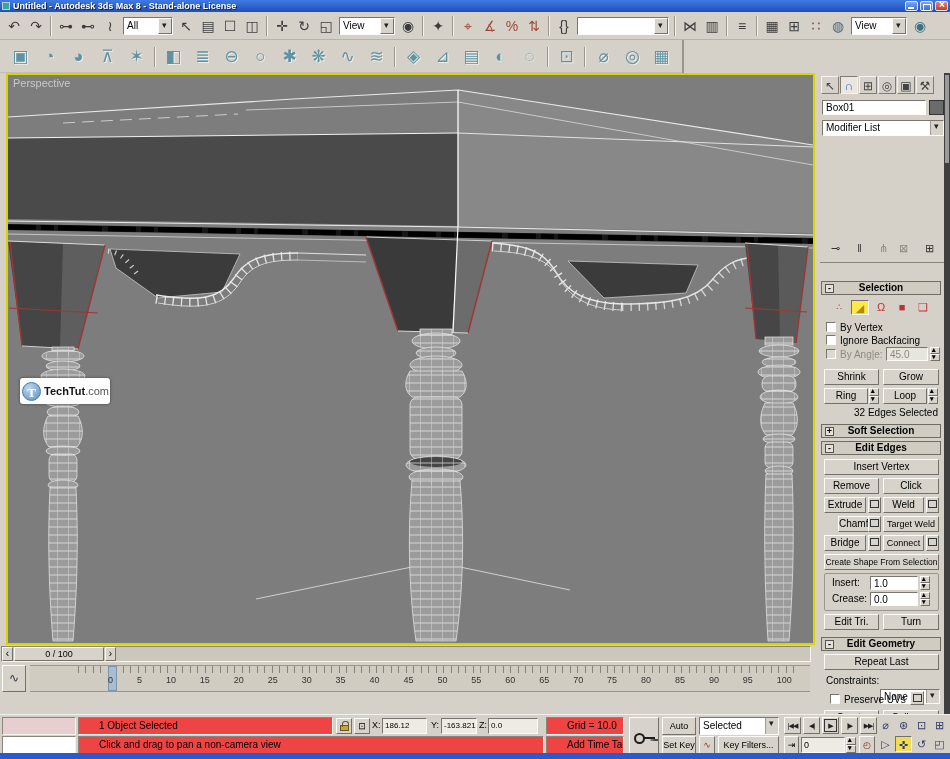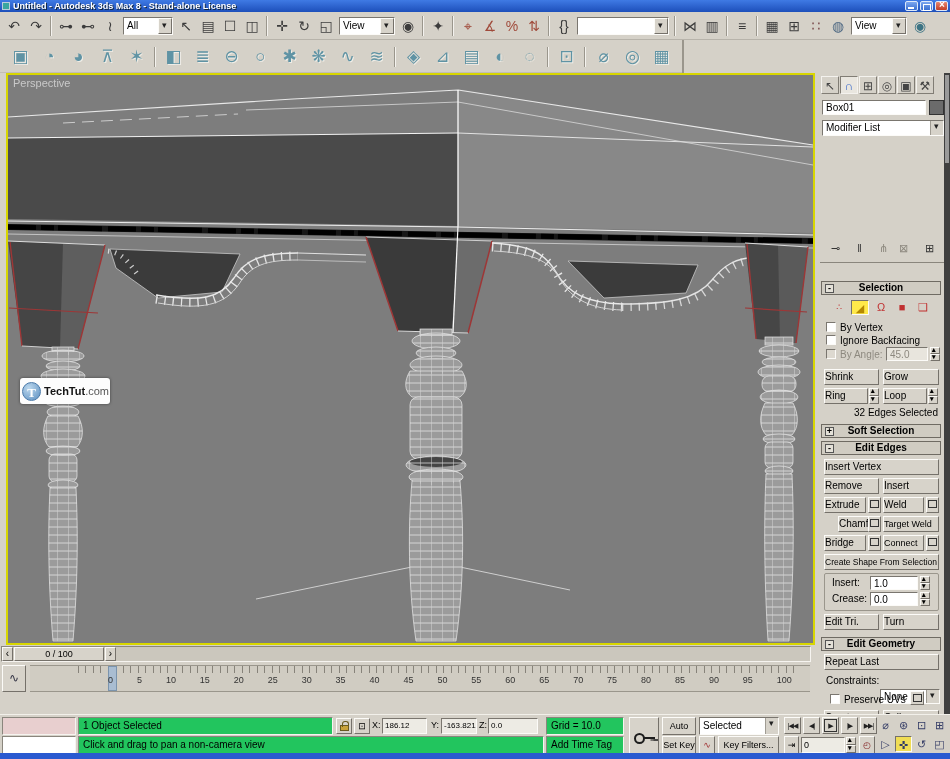--- a/index.html
+++ b/index.html
@@ -45,21 +45,21 @@
   #cmdpanel{position:absolute;left:818px;top:73px;width:132px;height:641px;background:#d5d1c8;overflow:hidden}
   #cp-scroll{position:absolute;right:0;top:0;width:6px;height:641px;background:#3f3f3f}
   #cp-scroll i{position:absolute;left:1px;top:2px;width:4px;height:88px;background:#9a9a9a}
   .tab{position:absolute;width:18px;height:18px;top:3px;text-align:center;line-height:18px;font-size:12px;color:#444;background:#d5d1c8;border:1px solid;border-color:#f4f2ee #817d75 #817d75 #f4f2ee}
   .tab.active{background:#e9e6df;border-color:#817d75 #f4f2ee #f4f2ee #817d75}
   .field{background:#fff;border:1px solid;border-color:#7a766f #fcfbf8 #fcfbf8 #7a766f;font-size:10px;padding:1px 0 0 3px;overflow:hidden;white-space:nowrap}
   .combo{background:#fff;border:1px solid;border-color:#7a766f #fcfbf8 #fcfbf8 #7a766f;position:relative}
   .combo .cval{position:absolute;left:3px;top:1px;font-size:10px;white-space:nowrap}
   .combo .cbtn{position:absolute;right:0;top:0;bottom:0;width:13px;background:#d7d3ca;border-left:1px solid #a09c93}
   .combo .cbtn::after{content:"▾";position:absolute;left:3px;top:0;font-size:9px;color:#222}
-  .btn{background:#d7d3ca;border:1px solid;border-color:#fcfbf8 #75716a #75716a #fcfbf8;text-align:left;font-size:10px;overflow:hidden;white-space:nowrap}
+  .btn{background:#d7d3ca;border:1px solid;border-color:#fcfbf8 #75716a #75716a #fcfbf8;text-align:center;font-size:10px;overflow:hidden;white-space:nowrap}
   .hdr{background:#d0ccc2;border:1px solid #6f6b63;font-weight:bold;text-align:center;font-size:10px;line-height:12px;position:absolute;left:3px;width:120px;height:14px}
   .hdr .tog{position:absolute;left:3px;top:2px;width:9px;height:9px;border:1px solid #555;line-height:7px;font-weight:bold;font-size:9px;text-align:center;background:#e4e1d8}
   .chk{width:10px;height:10px;background:#fff;border:1px solid;border-color:#7a766f #fcfbf8 #fcfbf8 #7a766f;display:inline-block;vertical-align:-2px;flex:none}
   .lbl{font-size:10px}
   .dis{color:#8d897f}
   .spin{position:absolute;width:10px;display:flex;flex-direction:column}
   .spin b{flex:1;background:#d7d3ca;border:1px solid;border-color:#fcfbf8 #75716a #75716a #fcfbf8;position:relative}
   .spin b.up::after{content:"▴";position:absolute;left:1px;top:-2px;font-size:7px}
   .spin b.dn::after{content:"▾";position:absolute;left:1px;top:-2px;font-size:7px}
   .sbtn{background:#d7d3ca;border:1px solid;border-color:#fcfbf8 #75716a #75716a #fcfbf8;position:absolute}
@@ -81,21 +81,21 @@
   #ts-handle{position:absolute;left:12px;top:0;width:90px;height:14px;background:#d7d3ca;border:1px solid;border-color:#fcfbf8 #75716a #75716a #fcfbf8;text-align:center;line-height:13px;font-size:9px}
   #ruler{position:absolute;left:30px;top:20px;width:780px;height:27px;background:#d0ccc2;border-top:1px solid #9a968c;border-bottom:1px solid #9a968c}
   #ruler .ticks{position:absolute;left:48px;right:10px;top:0;height:7px;background:repeating-linear-gradient(90deg,#87837a 0,#87837a 1px,transparent 1px,transparent 7.45px)}
   #rlabels{position:absolute;left:78px;right:18px;top:9px;display:flex;justify-content:space-between}
   .rlabel{font-size:9px;color:#333}
   #framemarker{position:absolute;left:78px;top:0;width:9px;height:25px;background:#a9bdd2;border:1px solid #7b94ad}
   #mce-btn{position:absolute;left:2px;top:20px;width:24px;height:27px;background:#d7d3ca;border:1px solid;border-color:#fcfbf8 #75716a #75716a #fcfbf8;text-align:center;line-height:24px;font-size:12px;color:#334}
 
   
   #statusbar{position:absolute;left:0;top:714px;width:950px;height:39px;background:#d5d1c8;border-top:1px solid #f2f0ea}
-  .sfield{position:absolute;background:#22c55e;border:1px solid;border-color:#8a867d #f6f4f0 #f6f4f0 #8a867d;font-size:10px;line-height:15px;padding-left:4px;overflow:hidden;white-space:nowrap}
+  .sfield{position:absolute;background:#ef4444;border:1px solid;border-color:#8a867d #f6f4f0 #f6f4f0 #8a867d;font-size:10px;line-height:15px;padding-left:20px;overflow:hidden;white-space:nowrap}
   .wfield{position:absolute;background:#edebe4;border:1px solid;border-color:#7a766f #fcfbf8 #fcfbf8 #7a766f;font-size:8px;line-height:14px;padding-left:2px;overflow:hidden;white-space:nowrap}
   .slab{position:absolute;font-size:9px;line-height:17px}
   .mbtn{position:absolute;background:#d7d3ca;border:1px solid;border-color:#fcfbf8 #75716a #75716a #fcfbf8;text-align:center;font-size:9px;overflow:hidden}
   #listener-top{position:absolute;left:2px;top:2px;width:74px;height:18px;background:#e8cfcf;border:1px solid;border-color:#8a867d #f6f4f0 #f6f4f0 #8a867d}
   #listener-bottom{position:absolute;left:2px;top:21px;width:74px;height:18px;background:#fff;border:1px solid;border-color:#8a867d #f6f4f0 #f6f4f0 #8a867d}
   .lock-ic{position:absolute;left:3px;top:6px;width:9px;height:6px;background:#c9a23a;border:1px solid #6a5a20}
   .lock-ic::before{content:"";position:absolute;left:1px;top:-5px;width:5px;height:5px;border:1px solid #6a5a20;border-bottom:none;border-radius:3px 3px 0 0}
   .key-ic{position:absolute;left:4px;top:15px;width:22px;height:8px}
   .key-ic::before{content:"";position:absolute;left:0;top:0;width:7px;height:7px;border:2px solid #1d1d1d;border-radius:50%}
   .key-ic::after{content:"";position:absolute;left:10px;top:4px;width:11px;height:2px;background:#1d1d1d;box-shadow:6px 2px 0 -0.5px #1d1d1d,9px 2px 0 -0.5px #1d1d1d}
@@ -394,21 +394,21 @@
       <span class="tog">+</span>
       <span>Soft Selection</span>
     </div>
 
     <div class="hdr" style="top:368px">
       <span class="tog">-</span>
       <span>Edit Edges</span>
     </div>
     <span class="btn abs" style="left:6px;top:386px;width:115px;height:16px;line-height:14px">Insert Vertex</span>
     <span class="btn abs" style="left:6px;top:405px;width:55px;height:16px;line-height:14px">Remove</span>
-    <span class="btn abs" style="left:65px;top:405px;width:56px;height:16px;line-height:14px">Insert</span>
+    <span class="btn abs" style="left:65px;top:405px;width:56px;height:16px;line-height:14px">Click</span>
     <span class="btn abs" style="left:6px;top:424px;width:42px;height:16px;line-height:14px">Extrude</span>
     <span class="sbtn" style="left:50px;top:424px;width:13px;height:16px"></span>
     <span class="btn abs" style="left:65px;top:424px;width:41px;height:16px;line-height:14px">Weld</span>
     <span class="sbtn" style="left:108px;top:424px;width:13px;height:16px"></span>
     <span class="btn abs" style="left:20px;top:443px;width:34px;height:16px;line-height:14px">Chamfer</span>
     <span class="sbtn" style="left:50px;top:443px;width:13px;height:16px"></span>
     <span class="btn abs" style="left:65px;top:443px;width:56px;height:16px;line-height:14px;font-size:9px">Target Weld</span>
     <span class="btn abs" style="left:6px;top:462px;width:42px;height:16px;line-height:14px">Bridge</span>
     <span class="sbtn" style="left:50px;top:462px;width:13px;height:16px"></span>
     <span class="btn abs" style="left:65px;top:462px;width:41px;height:16px;line-height:14px;font-size:9px">Connect</span>

